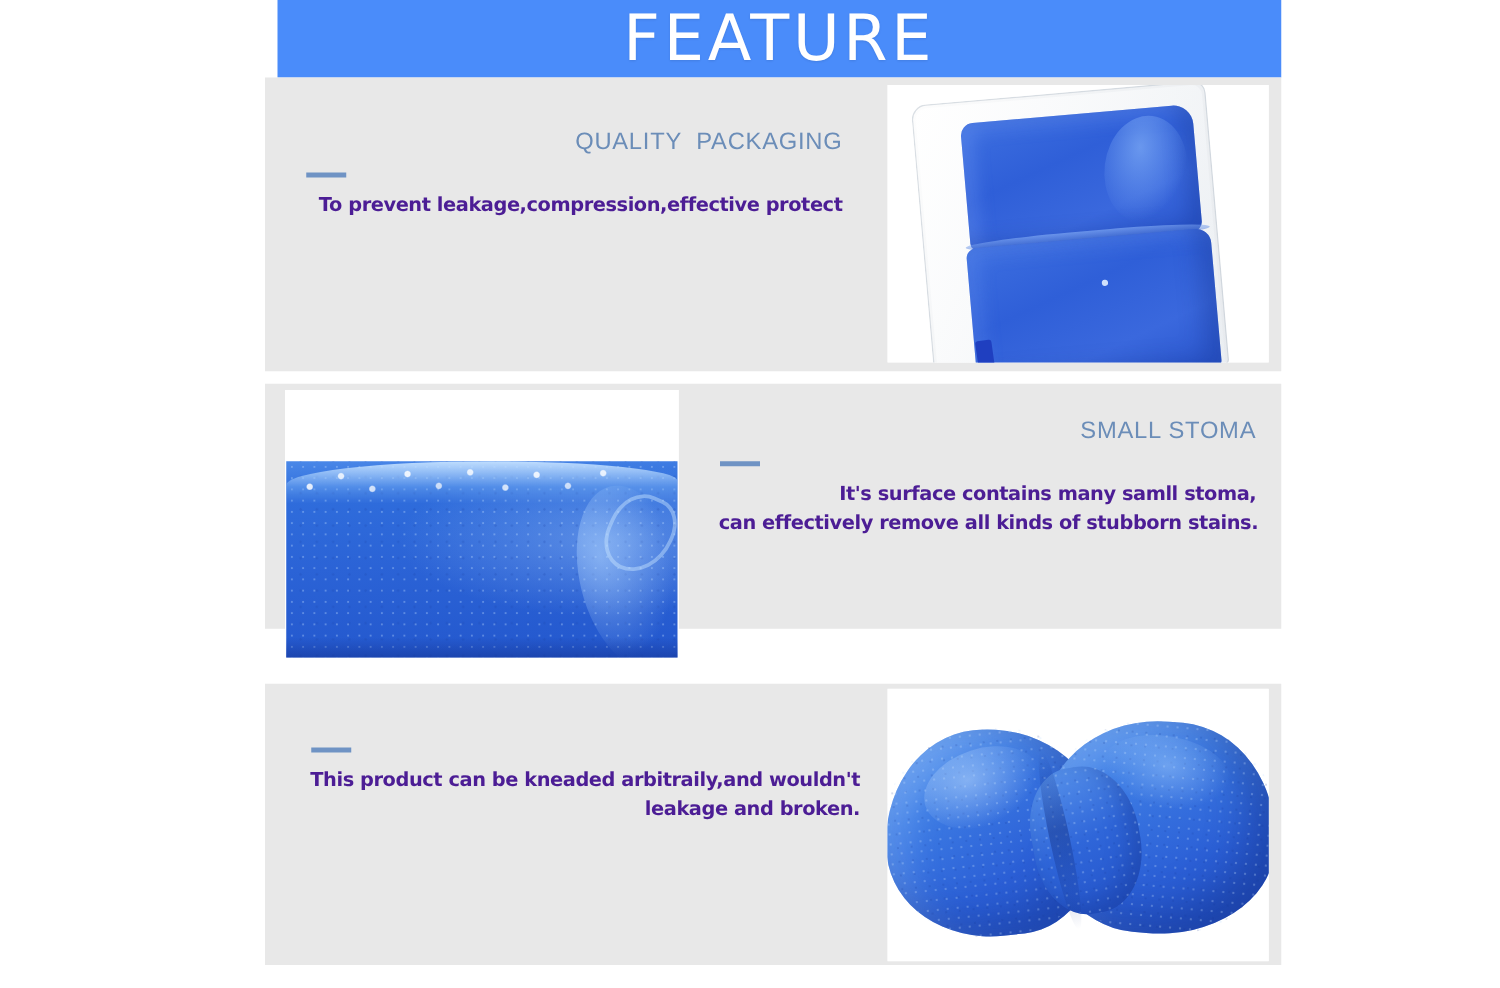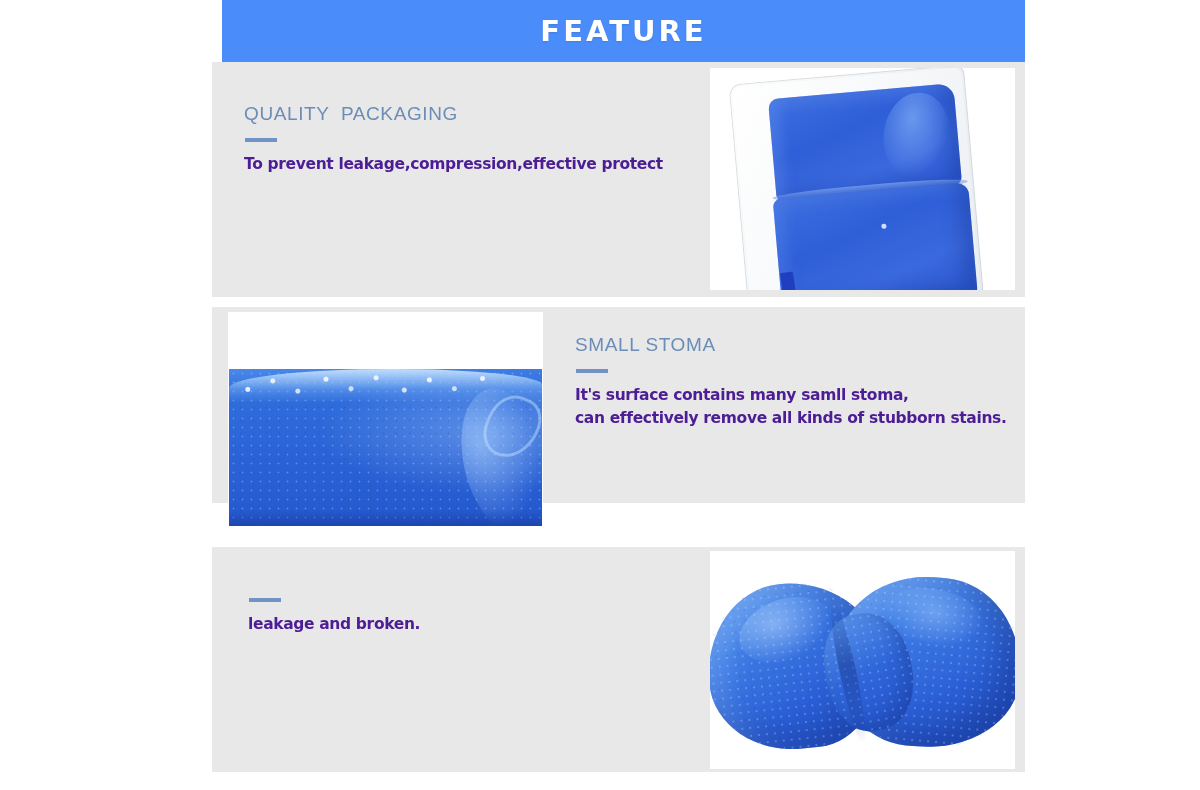--- a/index.html
+++ b/index.html
@@ -38,22 +38,22 @@
     width: 803px;
     height: 62px;
     background: #4a8cfa;
     display: flex;
     align-items: center;
     justify-content: center;
   }
   .header-title {
     color: #ffffff;
     font-family: "DejaVu Sans", sans-serif;
-    font-size: 29px;
-    font-weight: bold;
+    font-size: 51px;
+    font-weight: normal;
     letter-spacing: 3px;
     line-height: 1;
     text-shadow: 0 1px 2px rgba(0,0,0,0.10);
   }
 
   
   .panel {
     position: absolute;
     left: 0px;
     width: 813px;
@@ -61,20 +61,21 @@
     box-sizing: border-box;
   }
   .panel-1 { top: 62px;  height: 235px; }
   .panel-2 { top: 307px; height: 196px; }
   .panel-3 { top: 547px; height: 225px; }
 
   .panel-inner {
     position: relative;
     width: 100%;
     height: 100%;
+    text-align: right;
   }
 
   
   .text-block {
     position: absolute;
   }
   .panel-1 .text-block { left: 32px; top: 42px;  width: 430px; }
   .panel-2 .text-block { left: 363px; top: 28px; width: 430px; }
   .panel-3 .text-block { left: 36px; top: 38px;  width: 440px; }
 
@@ -364,20 +365,21 @@
 
       </div>
     </div>
 
     <div class="panel panel-3">
       <div class="panel-inner">
 
         <div class="text-block">
           <div class="accent-rule"></div>
           <div class="feature-body">
+            <span class="line">This product can be kneaded arbitraily,and wouldn't</span>
             <span class="line">leakage and broken.</span>
           </div>
         </div>
 
         <div class="photo">
           <div class="photo-stage">
             <div class="knead-wrap">
               <div class="lobe lobe-left">
                 <div class="knead-texture"></div>
               </div>

